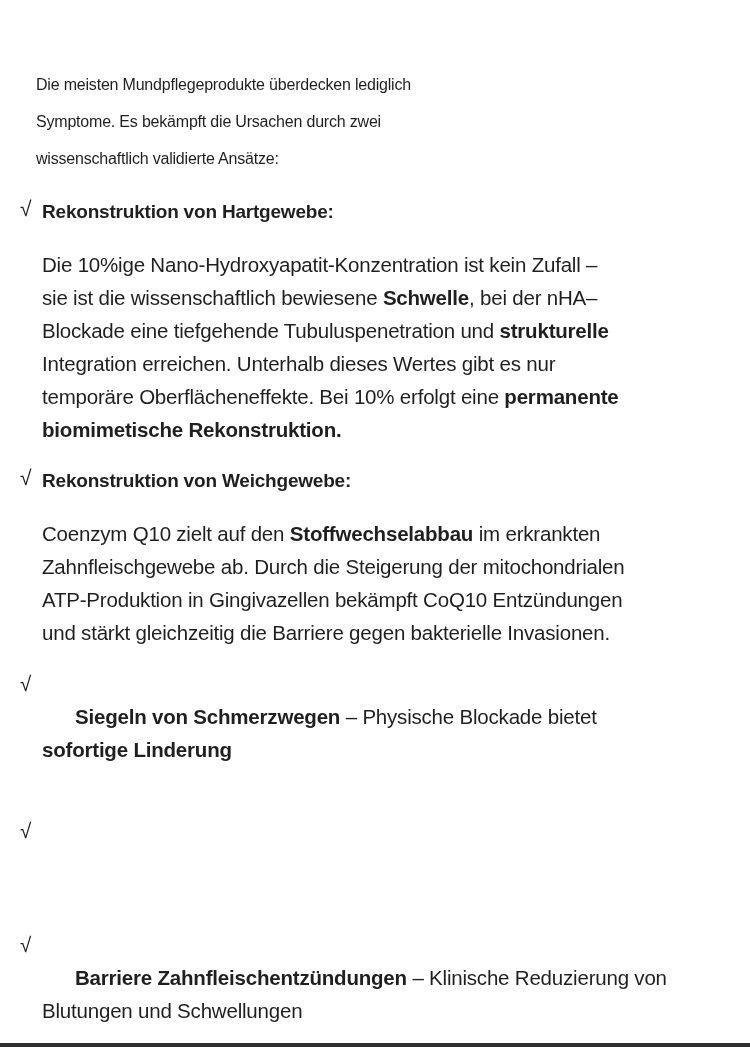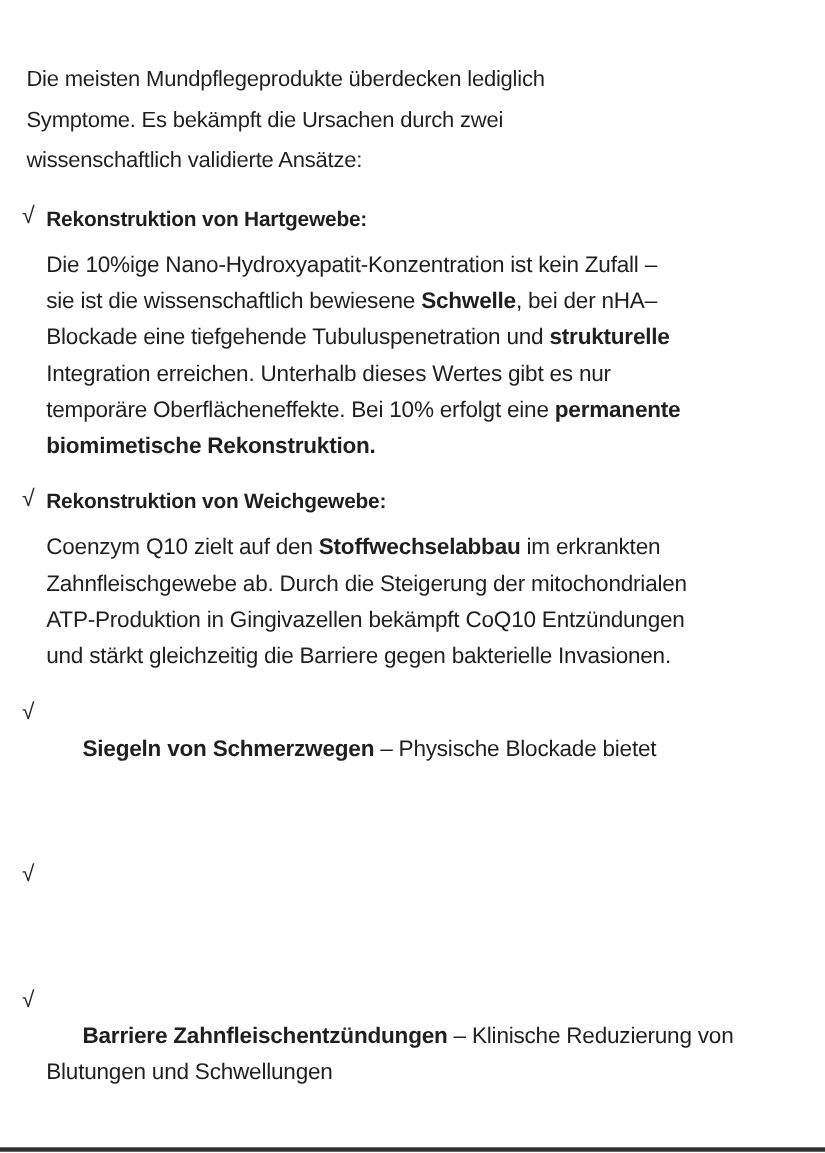--- a/index.html
+++ b/index.html
@@ -10,22 +10,22 @@
     position: relative;
     overflow: hidden;
     font-family: "Liberation Sans", sans-serif;
   }
   .content {
     padding: 50px 18px 0 20px;
     color: #1f1f1f;
     letter-spacing: -0.2px;
   }
   .intro {
-    margin: 4px;
-    font-size: 20px;
+    margin: 16px;
+    font-size: 16px;
     line-height: 37px;
     white-space: pre-wrap;
   }
   .section { margin-top: 20px; }
   .check-row {
     position: relative;
     padding-left: 22px;
   }
   .check {
     position: absolute;
@@ -34,21 +34,21 @@
     font-weight: 400;
     font-size: 21px;
   }
   .sec-heading {
     margin: 0;
     font-size: 19px;
     font-weight: 700;
     line-height: 30px;
   }
   .sec-body {
-    margin: 9px 0 0 22px;
+    margin: 21px 0 0 22px;
     font-size: 20.5px;
     line-height: 33px;
     white-space: pre-wrap;
   }
   .bullets { margin-top: 18px; }
   .bullet {
     position: relative;
     padding-left: 22px;
     font-size: 20.5px;
     line-height: 33px;
@@ -96,21 +96,21 @@
     </div>
     <p class="sec-body"><span>Coenzym Q10 zielt auf den </span><span class="b">Stoffwechselabbau</span><span> im erkrankten
 Zahnfleischgewebe ab. Durch die Steigerung der mitochondrialen
 ATP-Produktion in Gingivazellen bekämpft CoQ10 Entzündungen
 und stärkt gleichzeitig die Barriere gegen bakterielle Invasionen.</span></p>
   </div>
 
   <div class="bullets">
     <div class="bullet">
       <span class="check">√</span><span><span class="b">Siegeln von Schmerzwegen</span><span> – Physische Blockade bietet
-</span></span>
+</span><span class="b">sofortige Linderung</span></span>
     </div>
     <div class="bullet">
       <span class="check">√</span>
     </div>
     <div class="bullet">
       <span class="check">√</span><span><span class="b">Barriere Zahnfleischentzündungen</span><span> – Klinische Reduzierung von
 Blutungen und Schwellungen</span></span>
     </div>
   </div>
 

